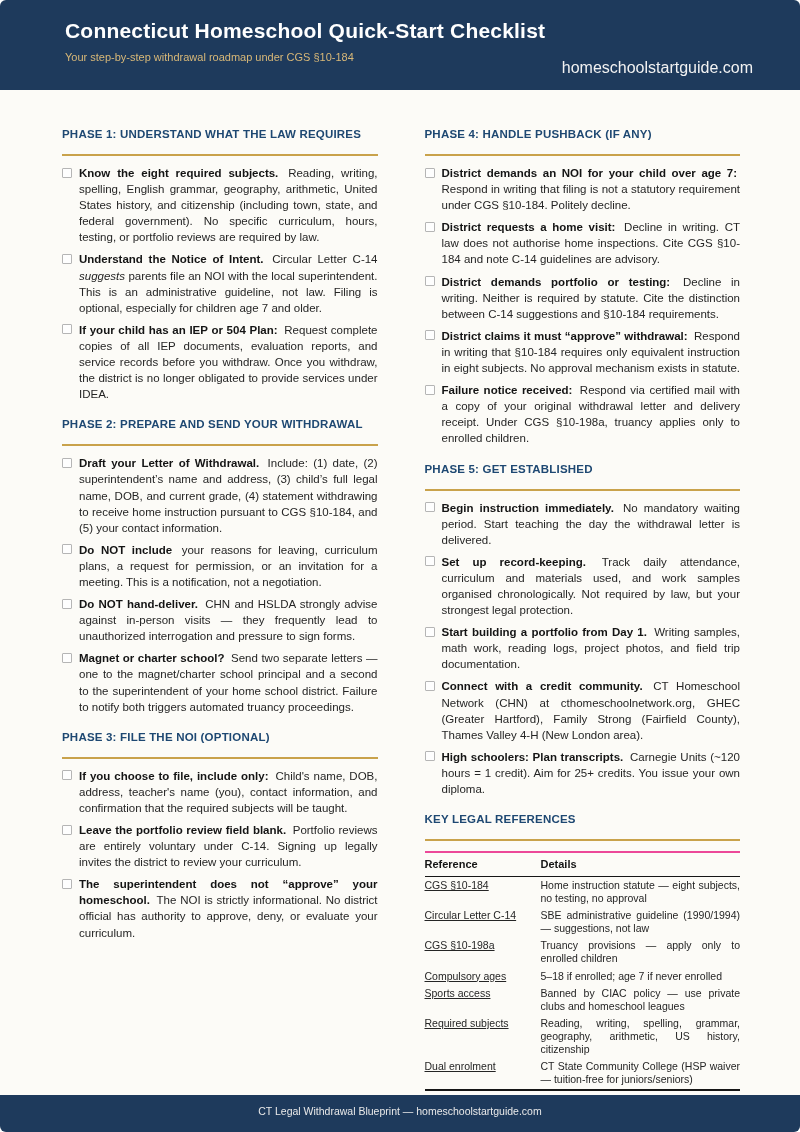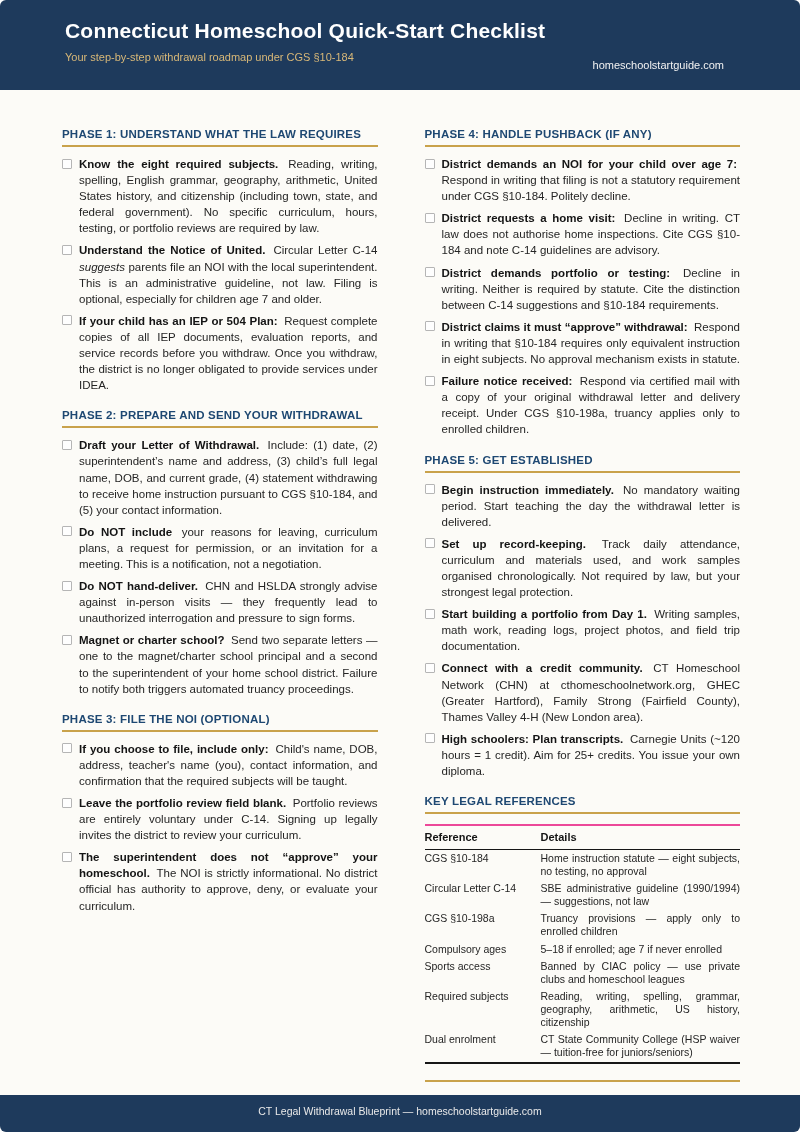--- a/index.html
+++ b/index.html
@@ -9,27 +9,27 @@
     color:#252525;
     border-radius:6px;
   }
   
   .header {
     position:relative; height:90px; background:#1e3a5c; box-sizing:border-box;
     padding:19px 62px 0 65px; color:#fff;
   }
   .header .title { margin:0; font-size:21px; font-weight:bold; letter-spacing:0.2px; }
   .header .subtitle { margin:8px 0 0 0; font-size:11px; color:#d8b878; }
-  .header .site { position:absolute; right:76px; top:59px; font-size:11px; color:#f2f2f2; }
+  .header .site { position:absolute; right:47px; top:59px; font-size:16px; color:#f2f2f2; }
   
   .content { display:flex; gap:47px; padding:38px 60px 0 62px; box-sizing:border-box; }
   .col { flex:1; min-width:0; }
   .section { margin-bottom:16px; }
   .section h3 {
-    margin:0; padding-bottom:5px; border-bottom:2px solid #c9a24b;
+    margin:0; padding-bottom:14px; border-bottom:2px solid #c9a24b;
     color:#1e4872; font-size:11.5px; font-weight:bold; letter-spacing:0.2px;
   }
   .items { margin-top:9px; }
   .item {
     position:relative; padding-left:17px; margin-bottom:6px;
     font-size:11.5px; line-height:1.4; text-align:justify; color:#252525;
   }
   .item .cb {
     position:absolute; left:0; top:2.5px; width:8px; height:8px;
     border:1px solid #b5b5b5; background:#fefefe; border-radius:1px;
@@ -40,21 +40,21 @@
   .ref-table {
     width:100%; border-collapse:collapse; margin-top:10px;
     border-top:2px solid #ec4899; border-bottom:2px solid #161616;
     font-size:10.5px; line-height:1.25;
   }
   .ref-table th {
     text-align:left; font-size:11px; font-weight:bold; color:#141414;
     border-bottom:1.5px solid #161616; padding:5px 0 4px;
   }
   .ref-table td { vertical-align:top; padding:2px 0; }
-  .ref-table td.ref { width:106px; padding-right:10px; }
+  .ref-table td.ref { width:106px; padding-right:10px;text-decoration:underline; }
   .ref-table td.det { text-align:justify; }
   .gold-divider { border:0; border-bottom:2px solid #c9a24b; margin:10px 0 0 0; }
   .closing {
     margin:20px 0 0 0; font-size:11.5px; line-height:1.4;
     text-align:justify; color:#8b8b8b;
   }
   .closing .b { font-weight:bold; color:#666; }
   
   .footer {
     position:absolute; left:0; right:0; bottom:0; height:37px; background:#1e3a5c;
@@ -71,21 +71,21 @@
     <p class="subtitle">Your step-by-step withdrawal roadmap under CGS §10-184</p>
     <span class="site">homeschoolstartguide.com</span>
   </div>
 
   <div class="content">
     <div class="col">
         <div class="section">
           <h3>PHASE 1: UNDERSTAND WHAT THE LAW REQUIRES</h3>
           <div class="items">
             <div class="item"><span class="cb"></span><span class="lead">Know the eight required subjects.</span> <span>Reading, writing, spelling, English grammar, geography, arithmetic, United States history, and citizenship (including town, state, and federal government).  No specific curriculum, hours, testing, or portfolio reviews are required by law.</span></div>
-            <div class="item"><span class="cb"></span><span class="lead">Understand the Notice of United.</span> <span>Circular Letter C-14 </span><span class="it">suggests</span><span> parents file an NOI with the local superintendent. This is an administrative guideline, not law.  Filing is optional, especially for children age 7 and older.</span></div>
+            <div class="item"><span class="cb"></span><span class="lead">Understand the Notice of Intent.</span> <span>Circular Letter C-14 </span><span class="it">suggests</span><span> parents file an NOI with the local superintendent. This is an administrative guideline, not law.  Filing is optional, especially for children age 7 and older.</span></div>
             <div class="item"><span class="cb"></span><span class="lead">If your child has an IEP or 504 Plan:</span> <span>Request complete copies of all IEP documents, evaluation reports, and service records before you withdraw.  Once you withdraw, the district is no longer obligated to provide services under IDEA.</span></div>
           </div>
         </div>
         <div class="section">
           <h3>PHASE 2: PREPARE AND SEND YOUR WITHDRAWAL</h3>
           <div class="items">
             <div class="item"><span class="cb"></span><span class="lead">Draft your Letter of Withdrawal.</span> <span>Include: (1) date, (2) superintendent’s name and address, (3) child’s full legal name, DOB, and current grade, (4) statement withdrawing to receive home instruction pursuant to CGS §10-184, and (5) your contact information.</span></div>
             <div class="item"><span class="cb"></span><span class="lead">Do NOT include</span> <span>your reasons for leaving, curriculum plans, a request for permission, or an invitation for a meeting. This is a notification, not a negotiation.</span></div>
             <div class="item"><span class="cb"></span><span class="lead">Do NOT hand-deliver.</span> <span>CHN and HSLDA strongly advise against in-person visits — they frequently lead to unauthorized interrogation and pressure to sign forms.</span></div>
             <div class="item"><span class="cb"></span><span class="lead">Magnet or charter school?</span> <span>Send two separate letters — one to the magnet/charter school principal and a second to the superintendent of your home school district.  Failure to notify both triggers automated truancy proceedings.</span></div>

